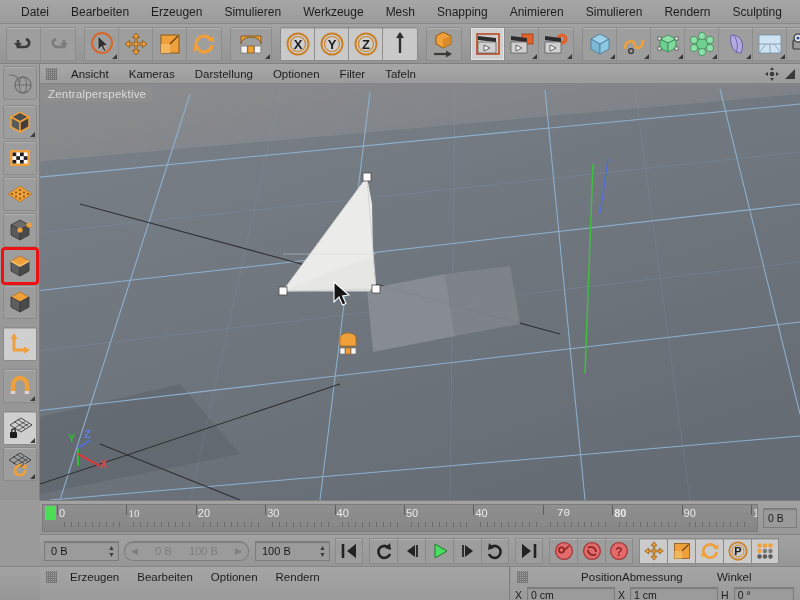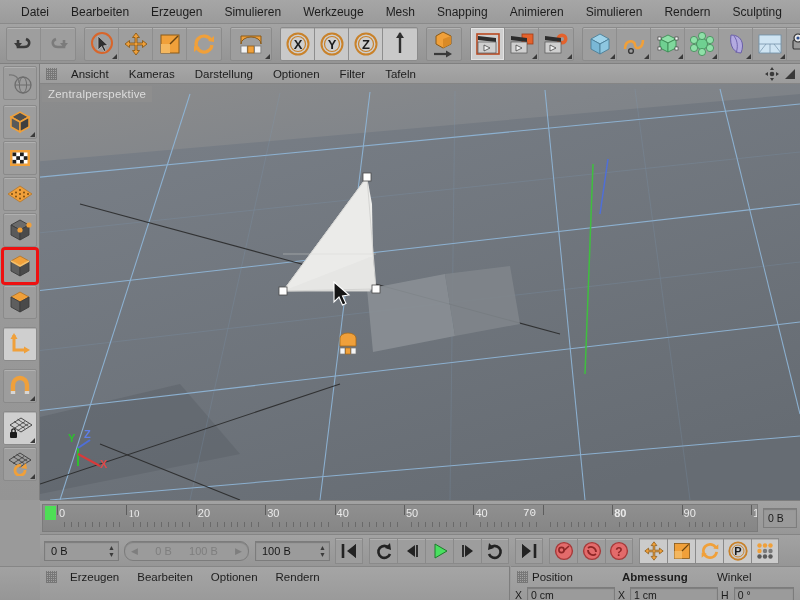--- a/index.html
+++ b/index.html
@@ -739,21 +739,21 @@
         <div class="tick min" style="left: 694.12px;"></div>
         <div class="tick min" style="left: 701.06px;"></div>
         <div class="tick maj" style="left: 708px;"></div>
         <div class="tlabel" style="left: 16px;">0</div>
         <div class="tlabel" style="left: 85.4px; font-family: Liberation Serif, serif;">10</div>
         <div class="tlabel" style="left: 154.8px;">20</div>
         <div class="tlabel" style="left: 224.2px;">30</div>
         <div class="tlabel" style="left: 293.6px;">40</div>
         <div class="tlabel" style="left: 363px; text-align: right;">50</div>
         <div class="tlabel" style="left: 432.4px;">40</div>
-        <div class="tlabel" style="left: 480px; font-family: Liberation Mono, monospace;">70</div>
+        <div class="tlabel" style="left: 514px; font-family: Liberation Mono, monospace;">70</div>
         <div class="tlabel" style="left: 571.2px; font-weight: bold;">80</div>
         <div class="tlabel" style="left: 640.6px;">90</div>
         <div class="tlabel" style="left: 710px;">100</div>
       </div>
     <div class="tlfield">0 B</div>
   </div>
 
   <div class="transport">
     <div class="numfield" style="width:75px;">
       <span>0 B</span>
@@ -900,22 +900,22 @@
       <div class="pmi">Erzeugen</div>
       <div class="pmi">Bearbeiten</div>
       <div class="pmi">Optionen</div>
       <div class="pmi">Rendern</div>
     </div>
   </div>
 
   <div class="coordpanel">
     <div class="coordhdr">
       <div class="grip"></div>
-      <div class="ch" style="width:90px;">Position</div>
-      <div class="ch" style="width:95px;font-weight:bold;">Abmessung</div>
+      <div class="ch" style="width:90px;text-align:right;">Position</div>
+      <div class="ch" style="width:95px;">Abmessung</div>
       <div class="ch">Winkel</div>
     </div>
     <div class="coordrow">
       <span class="clab">X</span>
       <div class="cfield" style="width:88px;">0 cm</div>
       <span class="clab">X</span>
       <div class="cfield" style="width:88px;">1 cm</div>
       <span class="clab">H</span>
       <div class="cfield" style="width:60px;">0 °</div>
     </div>

